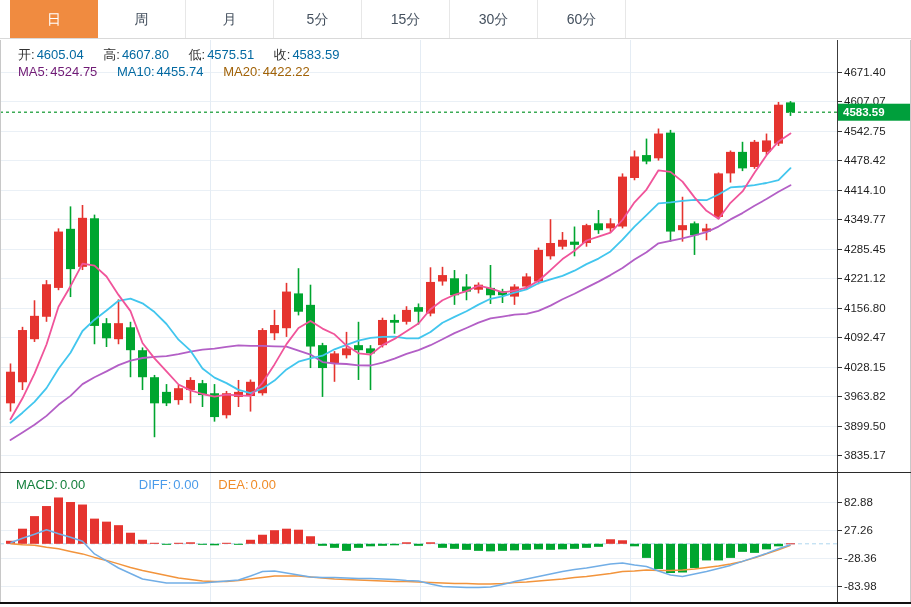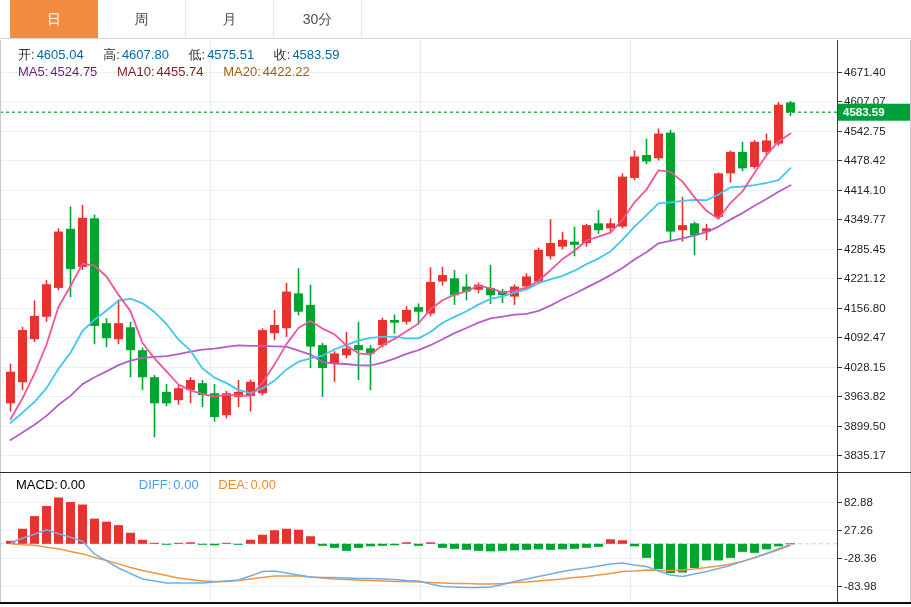--- a/index.html
+++ b/index.html
@@ -32,21 +32,24 @@
 </style>
 </head>
 <body>
 
 <div id="app">
 
   <div class="tabbar">
     <div class="tab active">日</div>
     <div class="tab">周</div>
     <div class="tab">月</div>
+    <div class="tab">5分</div>
+    <div class="tab">15分</div>
     <div class="tab">30分</div>
+    <div class="tab">60分</div>
   </div>
 
   <svg id="chart-svg" width="911" height="607" style="position:absolute;left:0;top:0;">
       <g>
         <line x1="0" y1="72.5" x2="837" y2="72.5" stroke="#eaf0f6" stroke-width="1" shape-rendering="crispEdges"></line>
         <line x1="0" y1="101.5" x2="837" y2="101.5" stroke="#eaf0f6" stroke-width="1" shape-rendering="crispEdges"></line>
         <line x1="0" y1="131.5" x2="837" y2="131.5" stroke="#eaf0f6" stroke-width="1" shape-rendering="crispEdges"></line>
         <line x1="0" y1="160.5" x2="837" y2="160.5" stroke="#eaf0f6" stroke-width="1" shape-rendering="crispEdges"></line>
         <line x1="0" y1="190.5" x2="837" y2="190.5" stroke="#eaf0f6" stroke-width="1" shape-rendering="crispEdges"></line>
         <line x1="0" y1="219.5" x2="837" y2="219.5" stroke="#eaf0f6" stroke-width="1" shape-rendering="crispEdges"></line>
@@ -328,23 +331,23 @@
 
   <div class="legend" id="legend-ohlc">
     <span class="grp"><span class="lbl">开:</span><span class="val">4605.04</span></span>
     <span class="grp"><span class="lbl">高:</span><span class="val">4607.80</span></span>
     <span class="grp"><span class="lbl">低:</span><span class="val">4575.51</span></span>
     <span class="grp"><span class="lbl">收:</span><span class="val">4583.59</span></span>
   </div>
 
   <div class="legend" id="legend-ma">
     <span class="grp" id="ma5-grp" style="color: #701a75;"><span>MA5:</span><span>4524.75</span></span>
-    <span class="grp" id="ma10-grp" style="color: #7f1d1d; margin-top: 22px;"><span>MA10:</span><span>4455.74</span></span>
+    <span class="grp" id="ma10-grp" style="color: #0369a1; margin-top: 22px;"><span>MA10:</span><span>4455.74</span></span>
     <span class="grp" id="ma20-grp" style="color: #a16207;"><span>MA20:</span><span>4422.22</span></span>
   </div>
 
   <div class="legend" id="legend-macd">
-    <span class="grp" id="macd-grp" style="color: #000000; text-align: right;"><span>MACD:</span><span>0.00</span></span>
+    <span class="grp" id="macd-grp" style="color: #15803d; text-align: right;"><span>MACD:</span><span>0.00</span></span>
     <span class="grp" id="diff-grp" style="color: rgb(74, 155, 234); padding-left: 34px;"><span>DIFF:</span><span>0.00</span></span>
     <span class="grp" id="dea-grp" style="color: rgb(240, 140, 40);"><span>DEA:</span><span>0.00</span></span>
   </div>
 
 </div>
 
 </body></html>

